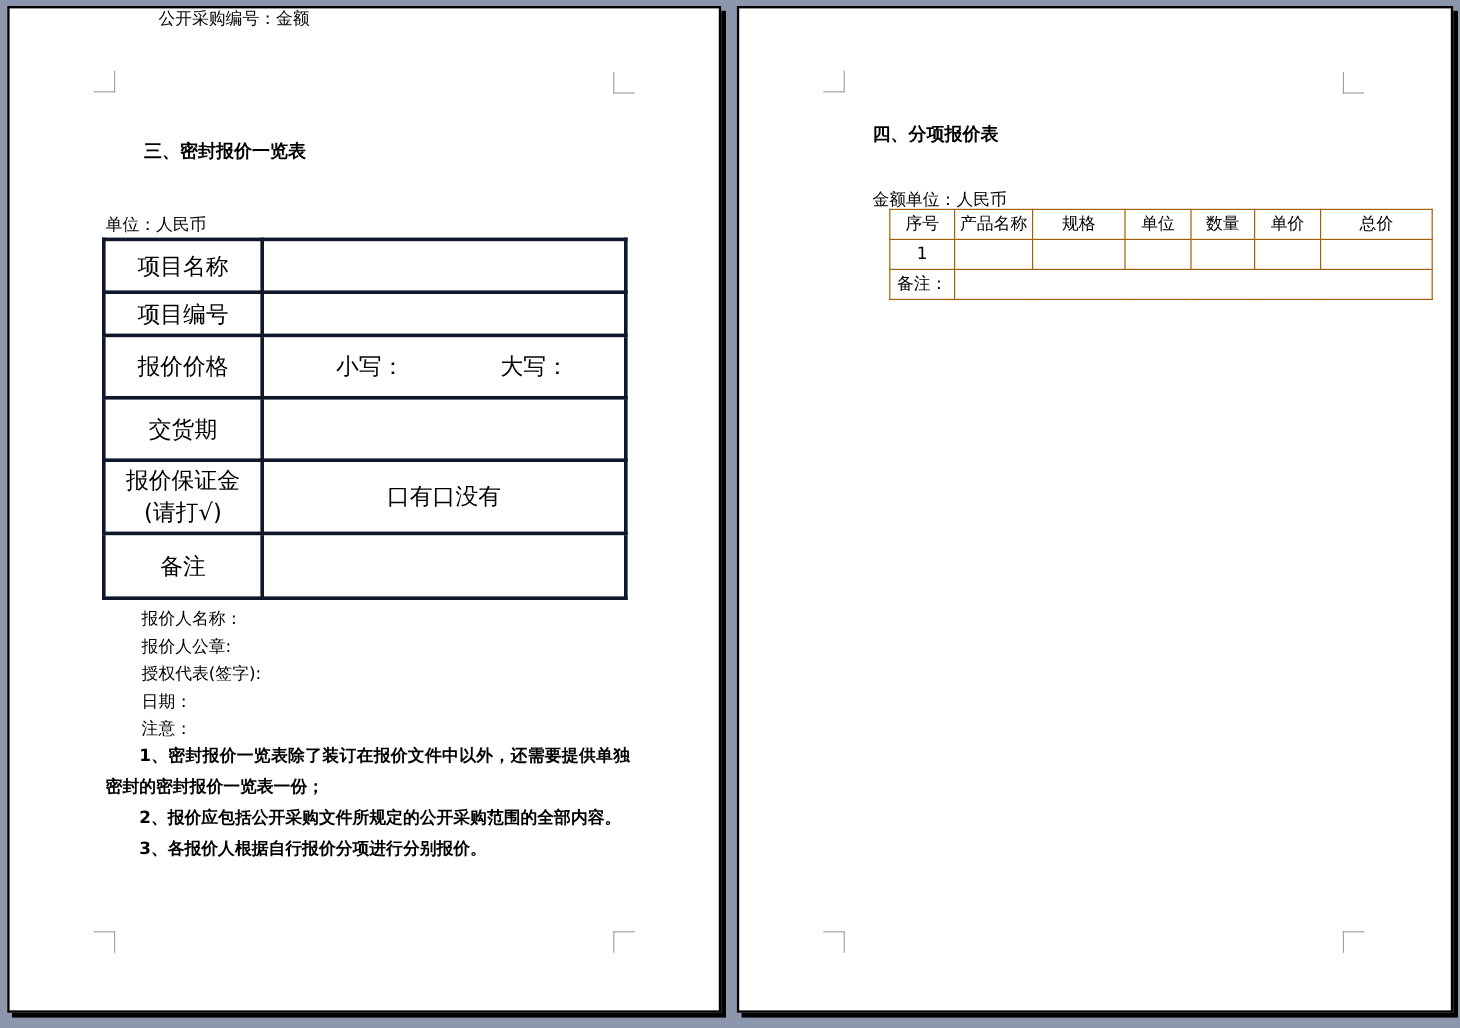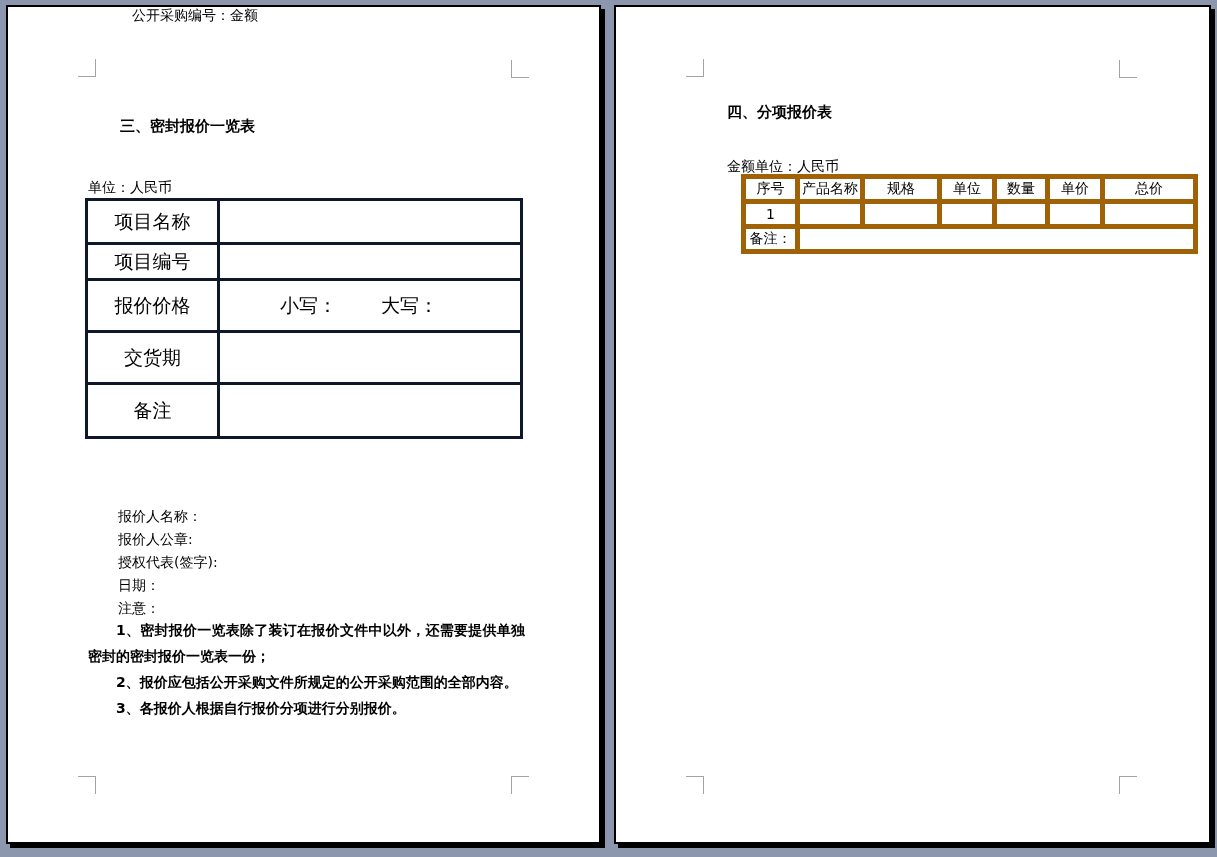--- a/index.html
+++ b/index.html
@@ -26,34 +26,34 @@
   .heading { position:absolute; font-weight:bold; font-size:15px; white-space:nowrap; }
   .textline { position:absolute; font-size:14px; white-space:nowrap; }
 
   
   #lp-heading   { left:112px; top:110px; }
   #lp-procline  { left:112px; top:148px; width:374px; display:flex; justify-content:center; font-size:14px; }
   #lp-unitline  { left:80px;  top:172px; }
 
   #lp-table { position:absolute; left:77px; top:191px; width:435px; border-collapse:collapse; table-layout:fixed; }
   #lp-table td { border:3px solid #0f172a; font-size:19px; text-align:center; vertical-align:middle; padding:0; }
-  #lp-table .price-flex { display:flex; padding-left:60px; gap:44px; text-align:left; }
+  #lp-table .price-flex { display:flex; padding-left:60px; gap:80px; text-align:left; }
   #lp-table .two-line { display:flex; flex-direction:column; justify-content:space-evenly; height:100%; }
 
   #lp-signatures { position:absolute; left:110px; top:498px; font-size:14px; }
   #lp-signatures p { margin:0; line-height:23px; white-space:nowrap; }
   #lp-notice { font-weight:normal; }
   #lp-notes { position:absolute; left:80px; top:610px; width:437px; font-size:14px; font-weight:bold; }
   #lp-notes p { margin:0; line-height:26px; text-indent:2em; text-align:justify; }
 
   
   #rp-heading  { left:111px; top:96px; }
   #rp-unitline { left:111px; top:151px; }
   #rp-table { position:absolute; left:125px; top:167px; width:452px; border-collapse:collapse; table-layout:fixed; }
-  #rp-table td { border:5px solid #a16207; font-size:14px; text-align:center; vertical-align:middle; padding:0; height:25px; }
+  #rp-table td { border:1px solid #a16207; font-size:14px; text-align:center; vertical-align:middle; padding:0; height:25px; }
 </style>
 </head>
 <body>
 
 <div class="page" id="left-page">
   <div class="mark mark-tl"></div>
   <div class="mark mark-tr"></div>
   <div class="mark mark-bl"></div>
   <div class="mark mark-br"></div>
 
@@ -84,20 +84,29 @@
       <td>
         <div class="price-flex">
           <span>小写：</span>
           <span>大写：</span>
         </div>
       </td>
     </tr>
     <tr style="height:52px">
       <td>交货期</td>
       <td></td>
+    </tr>
+    <tr style="height:61px">
+      <td>
+        <div class="two-line">
+          <span>报价保证金</span>
+          <span>(请打√)</span>
+        </div>
+      </td>
+      <td>口有口没有</td>
     </tr>
     <tr style="height:54px">
       <td>备注</td>
       <td></td>
     </tr>
   </tbody>
     </table>
 
   <div id="lp-signatures">
     <p>报价人名称：</p>

